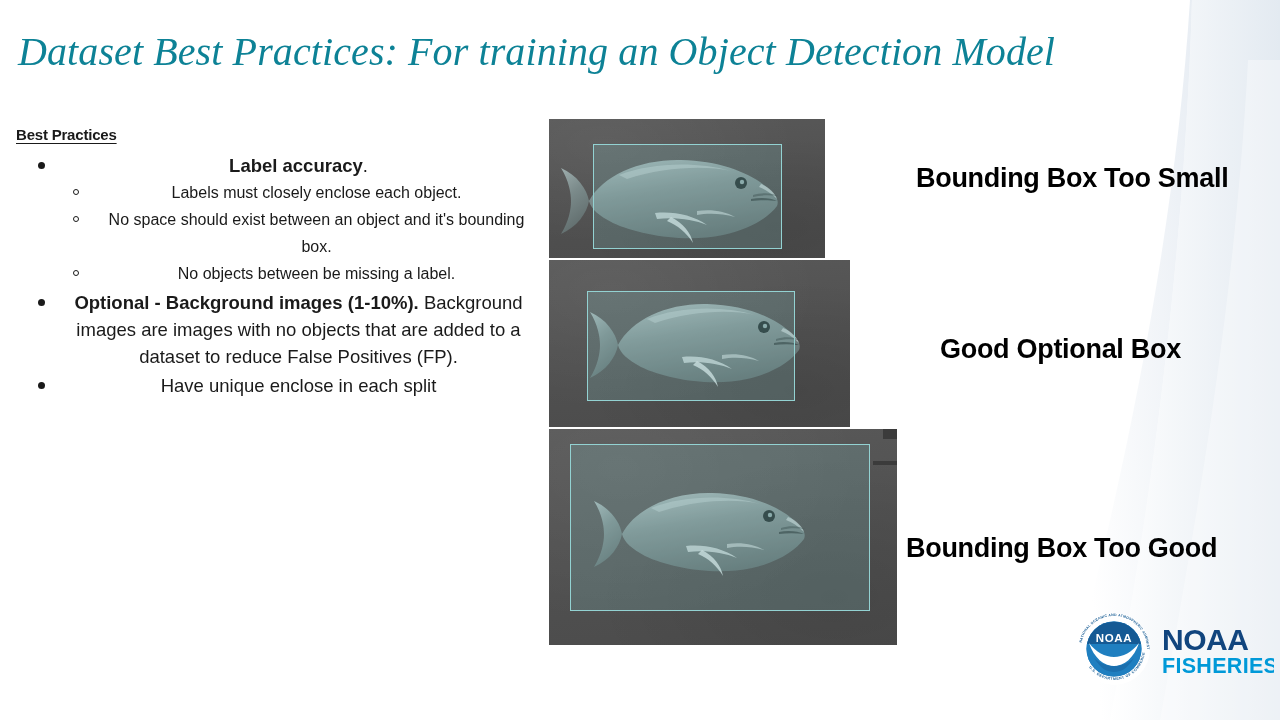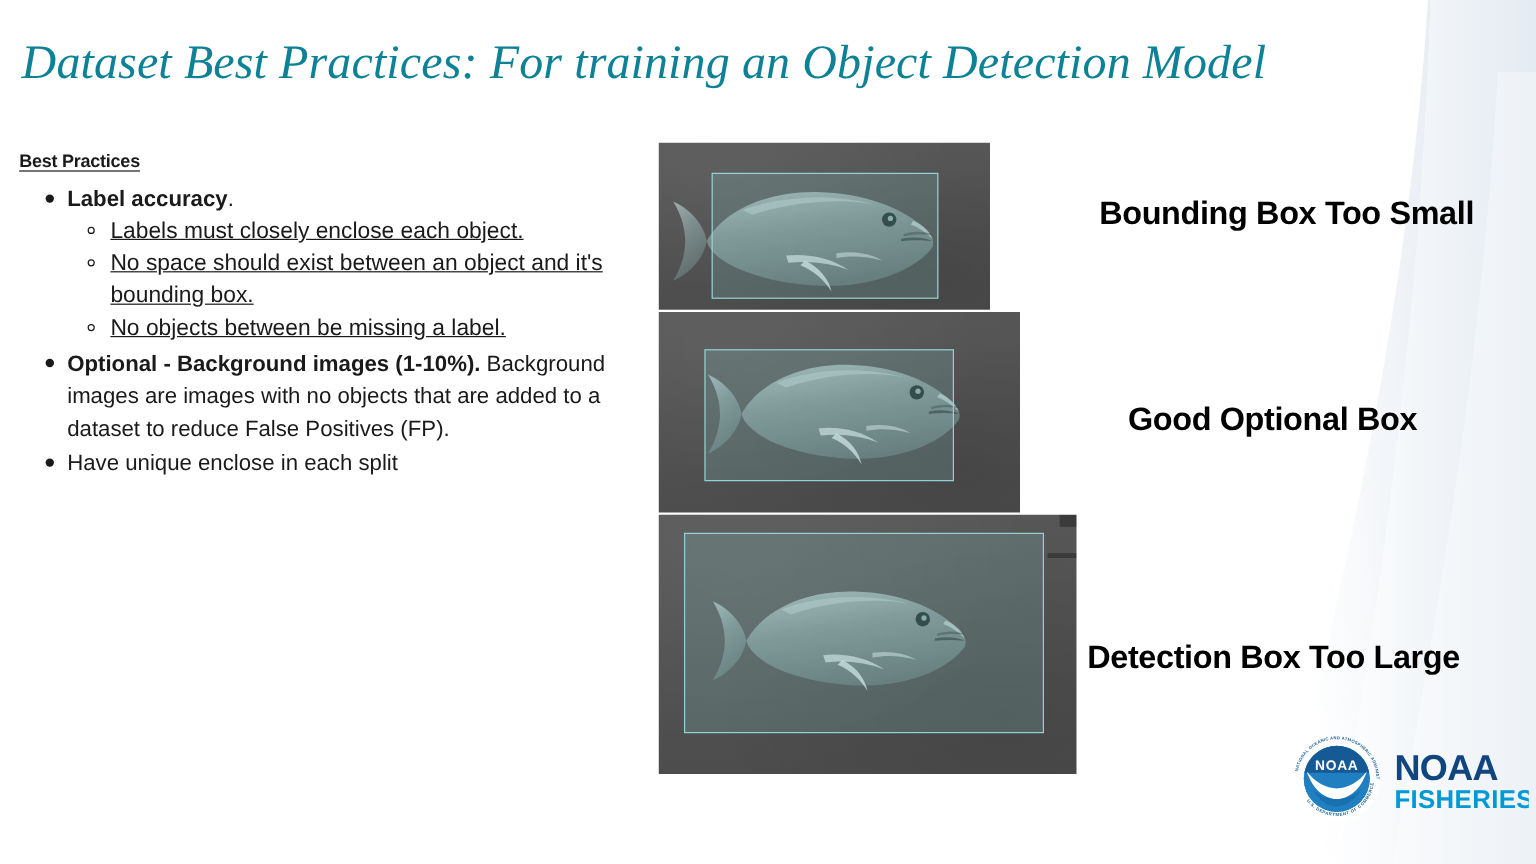--- a/index.html
+++ b/index.html
@@ -52,20 +52,21 @@
     color: #1a1a1a;
     text-decoration: underline;
     text-underline-offset: 3px;
     margin: 0 0 9px 0;
     letter-spacing: -0.2px;
   }
   ul.lvl1 {
     list-style: none;
     margin: 0;
     padding: 0;
+    text-align: center;
   }
   ul.lvl1 > li {
     position: relative;
     padding-left: 40px;
     margin-bottom: 2px;
     font-size: 18.5px;
     line-height: 27px;
     color: #1a1a1a;
   }
   ul.lvl1 > li > .dot1 {
@@ -78,24 +79,23 @@
     border-radius: 50%;
   }
   ul.lvl2 {
     list-style: none;
     margin: 0;
     padding: 0;
   }
   ul.lvl2 > li {
     position: relative;
     padding-left: 36px;
-    font-size: 19px;
+    font-size: 16px;
     line-height: 27px;
     color: #1a1a1a;
-    text-decoration: underline;
   }
   ul.lvl2 > li > .dot2 {
     position: absolute;
     left: 17px;
     top: 10px;
     width: 6px;
     height: 6px;
     border: 1.4px solid #1a1a1a;
     border-radius: 50%;
     box-sizing: border-box;
@@ -287,21 +287,21 @@
     <path d="M138,62 C152,60 165,62 175,68 C161,64 148,64 138,66 Z" fill="#cdd9d9" opacity="0.6"></path>
     <path d="M199,35 C207,38 213,44 215,50 C209,44 203,40 197,38 Z" fill="#d9e2e2" opacity="0.55"></path>
     <ellipse cx="180" cy="34" rx="6" ry="6" fill="#243030"></ellipse>
     <ellipse cx="181" cy="33" rx="2.2" ry="2.2" fill="#89a0a0"></ellipse>
     <path d="M190,50 C199,48 209,49 215,52 C207,51 198,51 190,52 Z" fill="#2c3636" opacity="0.7"></path>
     <path d="M192,46 C201,43 211,44 216,47 C208,46 199,46 192,48 Z" fill="#2c3636" opacity="0.45"></path>
   </svg>
 
   <div class="bbox" style="left:21px; top:15px; width:300px; height:167px;"></div>
 </div>
-<div class="caption" style="left:906px; top:533px;">Detection Box Too Large</div>
+<div class="caption" style="left:906px; top:533px;">Bounding Box Too Good</div>
 
 <svg id="noaa-logo" viewBox="0 0 200 80">
   <defs>
     <path id="ringTop" d="M 40,41 m -33,0 a 33,33 0 1,1 66,0"></path>
     <path id="ringBottom" d="M 40,41 m -31,0 a 31,31 0 1,0 62,0"></path>
     <linearGradient id="sealGrad" x1="0" y1="0" x2="0" y2="1">
       <stop offset="0%" stop-color="#1f79b8"></stop>
       <stop offset="55%" stop-color="#1f7fc0"></stop>
       <stop offset="100%" stop-color="#1a6fae"></stop>
     </linearGradient>

